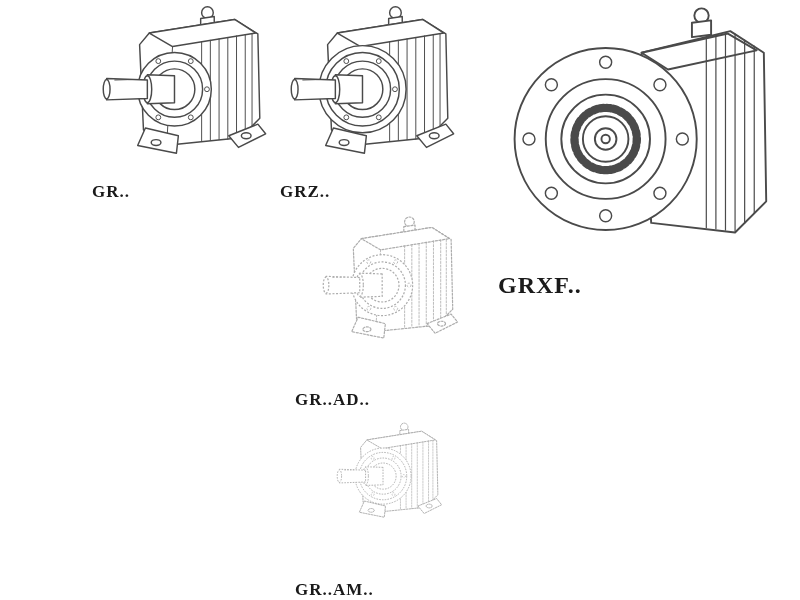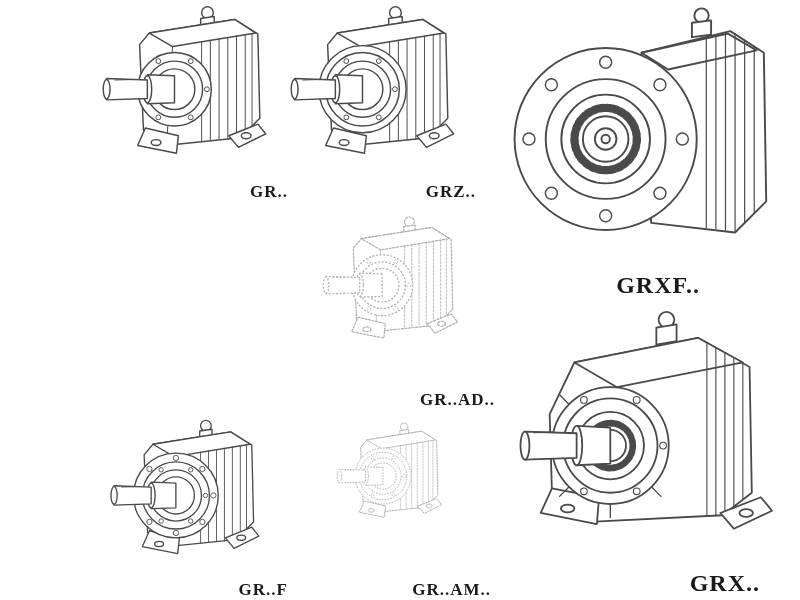--- a/index.html
+++ b/index.html
@@ -4,21 +4,21 @@
 <style>
   * { margin:0; padding:0; box-sizing:border-box; }
   html,body { width:800px; height:600px; }
   body {
     background:#ffffff;
     font-family:"Liberation Serif","DejaVu Serif",serif;
     position:relative;
     overflow:hidden;
   }
   .canvas { position:absolute; inset:0; background:#fff; }
-  .cell { position:absolute; display:flex; flex-direction:column; align-items:flex-end; }
+  .cell { position:absolute; display:flex; flex-direction:column; align-items:flex-start; }
   .cell .drawing { width:100%; flex:1 1 auto; min-height:0; }
   .label {
     font-weight:700; font-size:17px; color:#1a1a1a;
     letter-spacing:1px; text-align:center; padding-top:2px; line-height:1.1;
     white-space:nowrap;
   }
   .label-lg { font-size:24px; }
   .phantom { opacity:.45; }
 
   #cell-gr   { left:92px;  top:2px;   width:196px; height:200px; }
@@ -215,34 +215,22 @@
   </figure>
 
 
   <figure class="cell" id="cell-grad">
     <svg class="drawing phantom" viewBox="0 0 200 185">
         <use href="#draw-basic" style="stroke-dasharray:2.5 2"></use>
       </svg>
     <figcaption class="label">GR..AD..</figcaption>
   </figure>
 
-  <figure class="cell" id="cell-grft">
-    <svg class="drawing" viewBox="0 0 200 185">
-        <use href="#draw-flange"></use>
-      </svg>
-    <figcaption class="label">GR..F</figcaption>
-  </figure>
 
   <figure class="cell" id="cell-gram">
     <svg class="drawing phantom" viewBox="0 0 200 185">
         <use href="#draw-grz" style="stroke-dasharray:2.5 2"></use>
       </svg>
     <figcaption class="label">GR..AM..</figcaption>
   </figure>
 
-  <figure class="cell" id="cell-grx">
-    <svg class="drawing" viewBox="0 0 260 235">
-        <use href="#draw-grx"></use>
-      </svg>
-    <figcaption class="label label-lg">GRX..</figcaption>
-  </figure>
 
 </div>
 
 </body></html>

